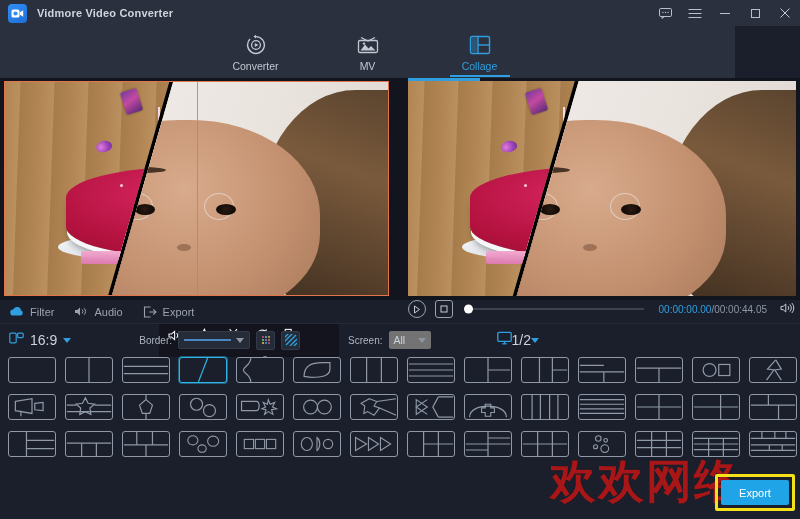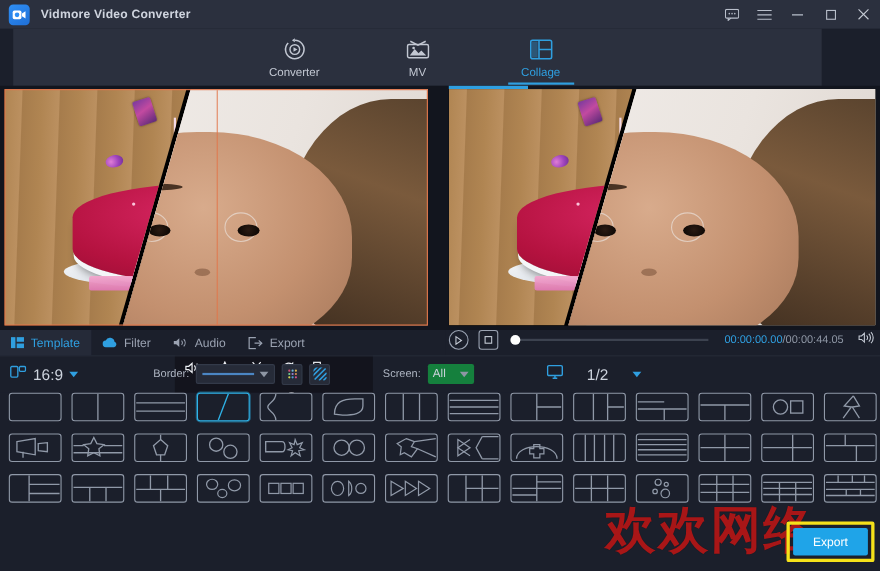--- a/index.html
+++ b/index.html
@@ -28,21 +28,21 @@
     margin-left: 10px; font-size: 11px; color: #cfd4de; letter-spacing: .2px;
   }
   .win-ctrls { margin-left: auto; display: flex; align-items: center; height: 26px; }
   .win-btn {
     width: 30px; height: 26px; display: flex; align-items: center; justify-content: center;
     color: #b9bfcb;
   }
 
   
   .navbar {
-    position: absolute; left: 12px; top: 26px; width: 735px; height: 52px;
+    position: absolute; left: 0; top: 26px; width: 735px; height: 52px;
     background: #2b303e;
     display: flex; align-items: center; justify-content: center; gap: 38px;
   }
   .nav-item {
     width: 74px; height: 50px;
     display: flex; flex-direction: column; align-items: center; justify-content: center;
     gap: 3px; color: #c2c7d2; font-size: 10.5px;
   }
   .nav-item .ico { height: 24px; display: flex; align-items: center; justify-content: center; }
   .nav-item.active { color: #2f9fe0; }
@@ -185,24 +185,24 @@
   .caret.dim { border-top-color:#8e96a4; }
   .border-group { margin-left:68px; }
   .line-select {
     width:72px; height:18px; background:#262b38; border:1px solid #333a49; border-radius:2px;
     display:flex; align-items:center; padding:0 5px; gap:5px;
   }
   .line-sample{ flex:1; height:2px; background:#4b86c4; }
   .sq-btn { width:19px;height:19px;background:#262b38;border:1px solid #333a49;border-radius:2px;display:flex;align-items:center;justify-content:center;}
   .screen-group { margin-left:48px; }
   .select-box{
-    width:42px;height:18px;background:#15803d;border-radius:2px;display:flex;align-items:center;
+    width:42px;height:18px;background:#737373;border-radius:2px;display:flex;align-items:center;
     justify-content:space-between;padding:0 5px; font-size:10.5px; color:#cdd3dd;
   }
-  .page-group{ margin-left:66px; display:flex; align-items:center; gap:22px;}
+  .page-group{ margin-left:66px; display:flex; align-items:center; gap:0;}
 
   
   .tpl-area { position:absolute; left:0; top:357px; width:800px; height:162px; background:#1b1f2b; }
   .tpl-row { display:flex; gap:9px; padding-left:8px; margin-bottom:11px; }
   .tile {
     width:48px; height:26px; border:1.3px solid #9099a8; border-radius:3px;
     position:relative; background:#1b1f2b; flex: 0 0 auto;
   }
   .tile.sel { border-color:#2fb3e8; box-shadow:0 0 0 1px rgba(47,179,232,.45); }
   .tile svg { display:block; width:100%; height:100%; }
@@ -445,30 +445,20 @@
             <div class="dot" style="left:34%;top:62%"></div>
             <div class="dot" style="left:62%;top:48%"></div>
             <div class="cake-label"></div>
           </div>
         </div>
       </div>
     </div>
   </div>
 
   <div class="edit-tabs">
-    <div class="edit-tab active">
-      <span class="ti">
-        <svg width="12" height="11" viewBox="0 0 12 11">
-            <rect x="0" y="0.5" width="4" height="10" fill="#2f9fe0"></rect>
-            <rect x="5.2" y="0.5" width="6.6" height="4.2" fill="#2f9fe0"></rect>
-            <rect x="5.2" y="6.3" width="6.6" height="4.2" fill="#2f9fe0"></rect>
-          </svg>
-      </span>
-      <span>Template</span>
-    </div>
     <div class="edit-tab">
       <span class="ti">
         <svg width="14" height="11" viewBox="0 0 14 11">
             <path d="M3.4 9.6a3 3 0 0 1-.3-6 4.2 4.2 0 0 1 8 1 2.6 2.6 0 0 1-.4 5z" fill="#2f9fe0"></path>
           </svg>
       </span>
       <span>Filter</span>
     </div>
     <div class="edit-tab">
       <span class="ti">

